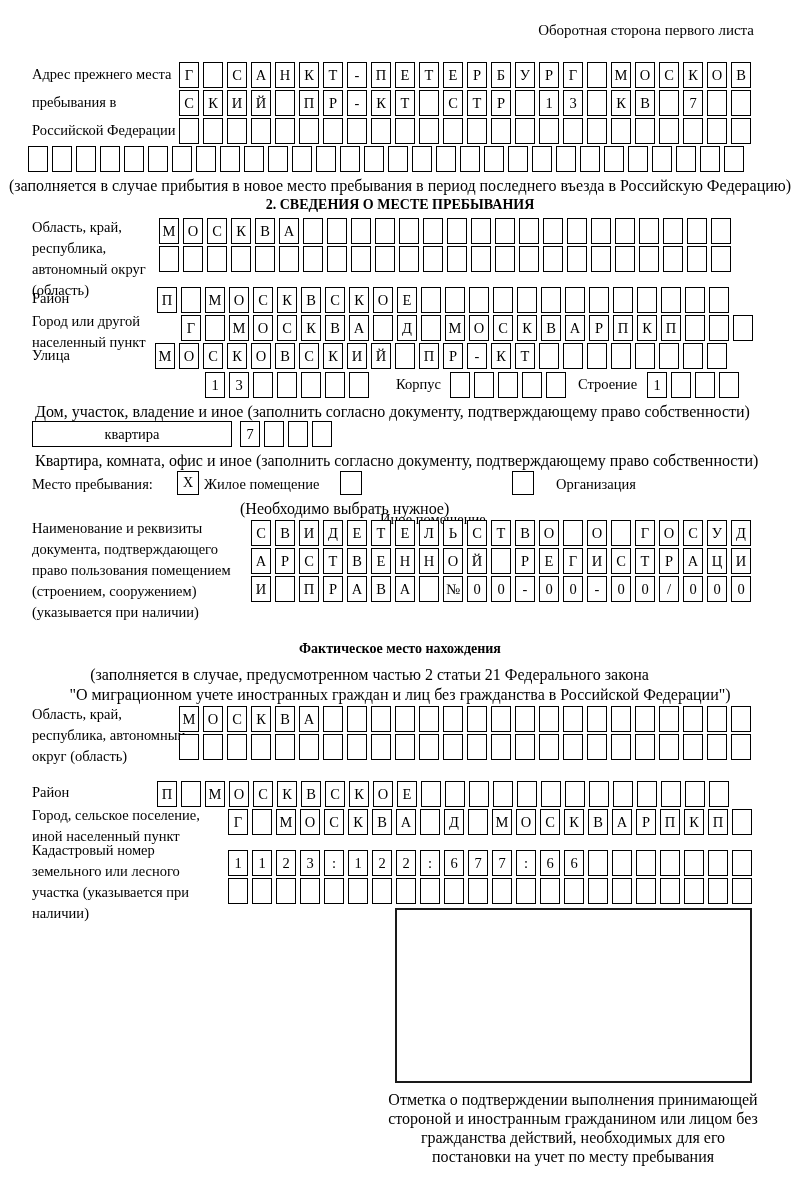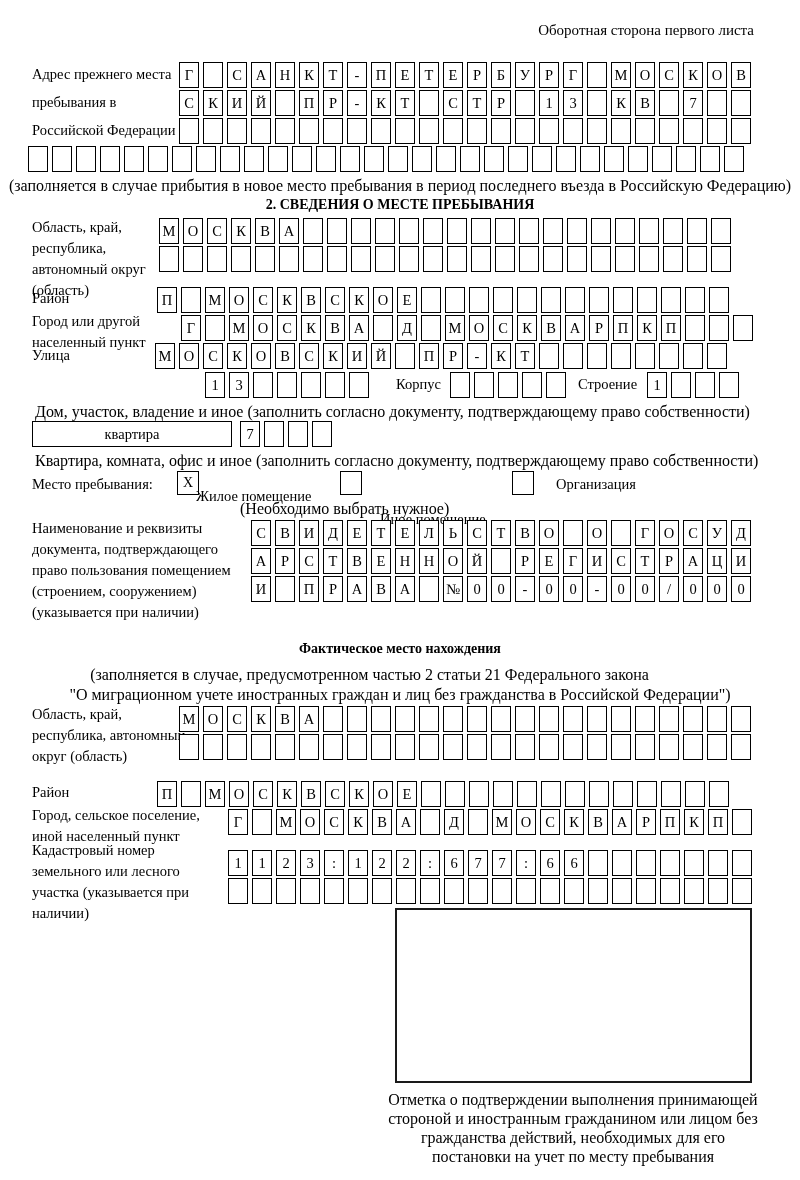--- a/index.html
+++ b/index.html
@@ -325,21 +325,21 @@
   <div class="cells" style="left:240px; top:421px;">
       <span class="cell">7</span>
       <span class="cell"></span>
       <span class="cell"></span>
       <span class="cell"></span>
     </div>
   <div class="abs caption" style="left:35px; top:452px;">Квартира, комната, офис и иное (заполнить согласно документу, подтверждающему право собственности)</div>
 
   <div class="abs label" style="left:32px; top:476px;">Место пребывания:</div>
   <span class="abs checkbox" style="left:177px; top:471px;">X</span>
-  <div class="abs label" style="left:196px; top:476px;margin-top:12px;">Жилое помещение</div>
+  <div class="abs label" style="left:204px; top:476px;">Жилое помещение</div>
   <span class="abs checkbox" style="left:340px; top:471px;"></span>
   <div class="abs label" style="left:380px; top:476px;margin-top:35px;">Иное помещение</div>
   <span class="abs checkbox" style="left:512px; top:471px;"></span>
   <div class="abs label" style="left:556px; top:476px;">Организация</div>
   <div class="abs caption" style="left:240px; top:500px;">(Необходимо выбрать нужное)</div>
 
   <div class="abs label" style="left:32px; top:518px; width:222px; line-height:21px;">Наименование и реквизиты документа, подтверждающего право пользования помещением (строением, сооружением) (указывается при наличии)</div>
   <div class="cells" style="left:251px; top:520px;">
       <span class="cell">С</span>
       <span class="cell">В</span>

